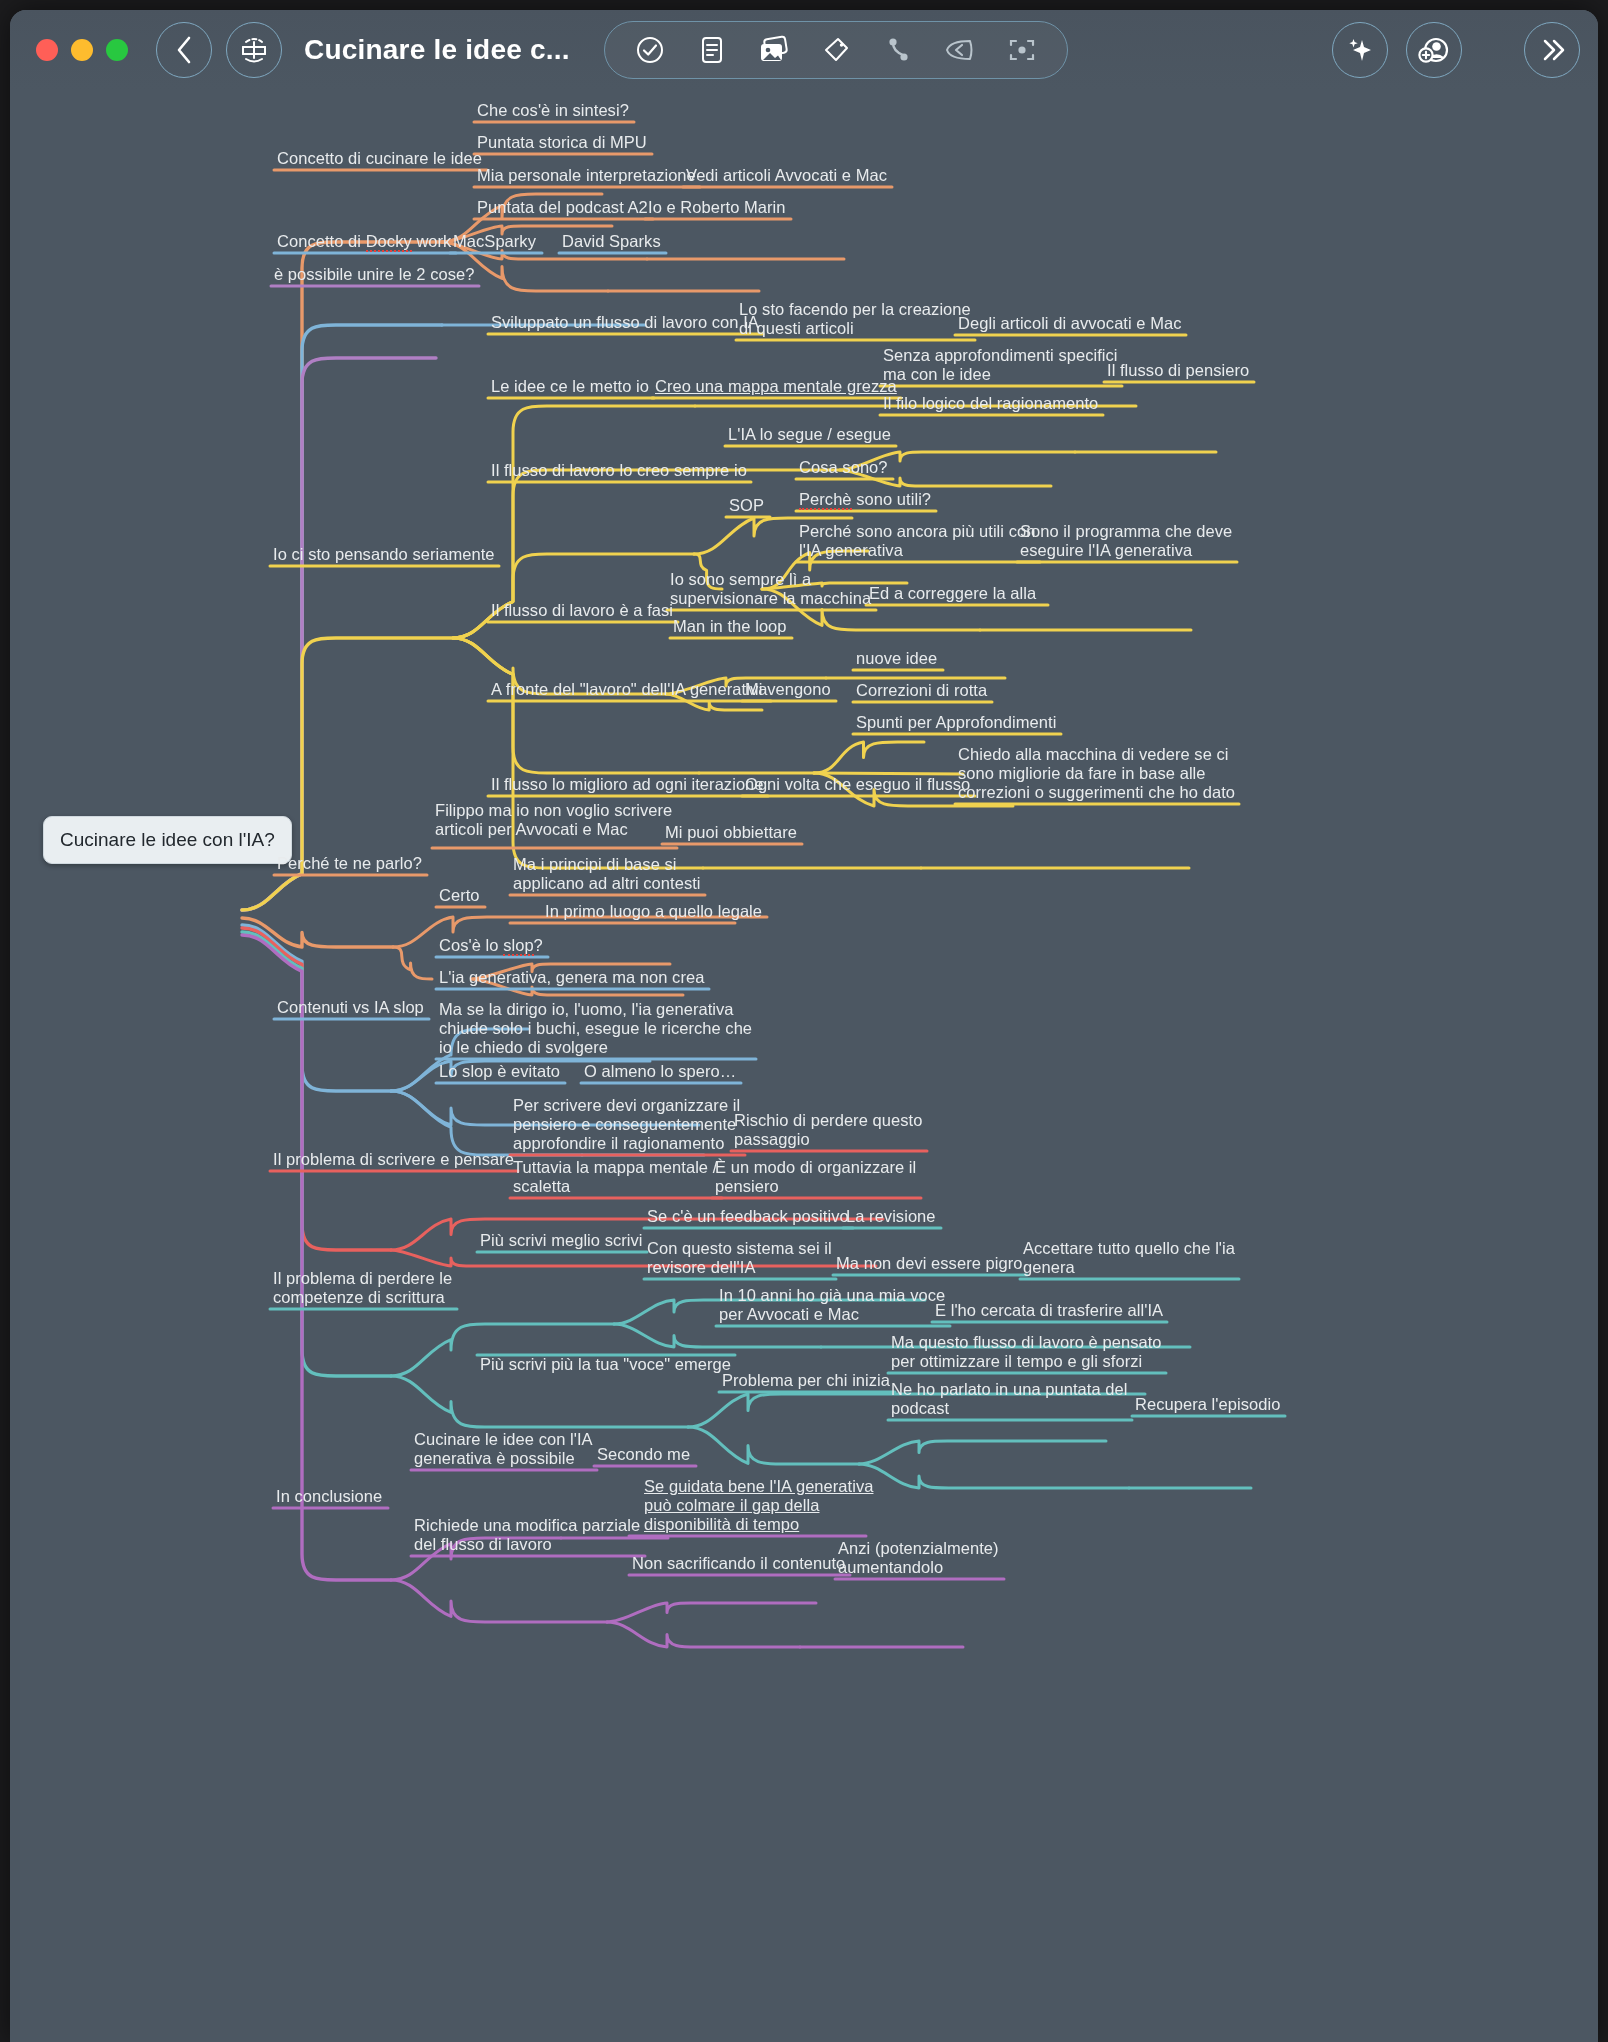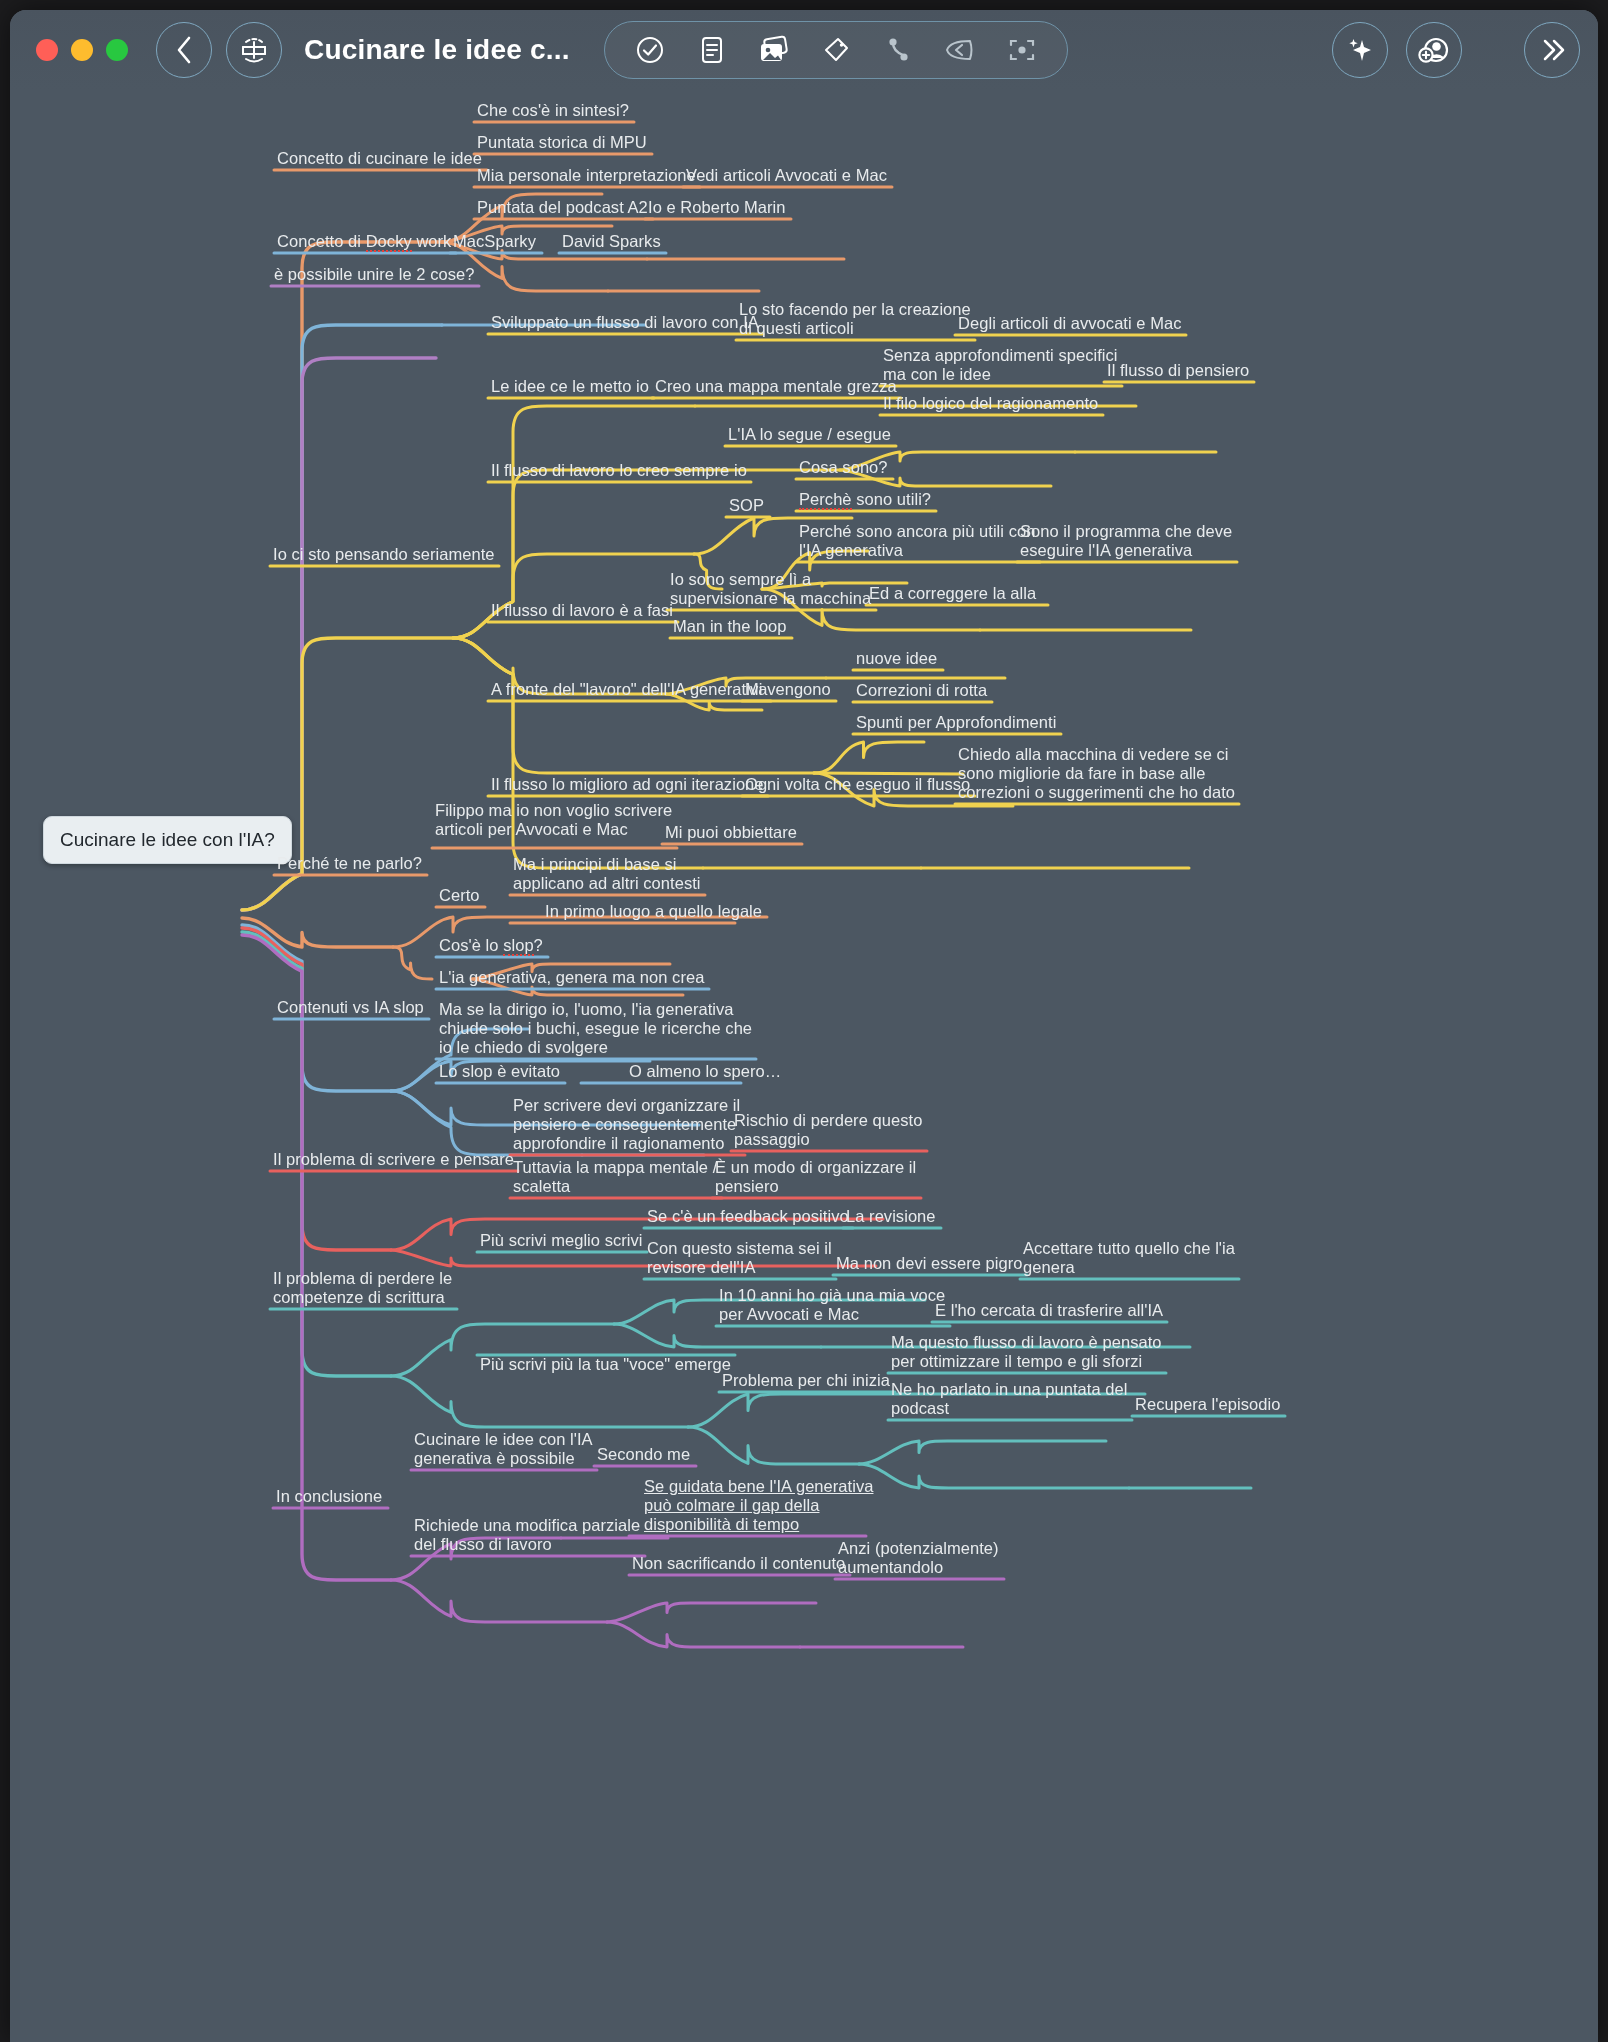--- a/index.html
+++ b/index.html
@@ -401,21 +401,21 @@
           <div class="node-text" style="left: 267px; top: 142px;"><div>Concetto di <span class="misspell">Docky</span> work</div></div>
           <div class="node-text" style="left: 443px; top: 142px;">MacSparky</div>
           <div class="node-text" style="left: 552px; top: 142px;">David Sparks</div>
           <div class="node-text" style="left: 264px; top: 175px;">è possibile unire le 2 cose?</div>
           <div class="node-text" style="left: 263px; top: 455px;">Io ci sto pensando seriamente</div>
           <div class="node-text" style="left: 481px; top: 223px;">Sviluppato un flusso di lavoro con IA</div>
           <div class="node-text" style="left: 729px; top: 210px;">Lo sto facendo per la creazione
 di questi articoli</div>
           <div class="node-text" style="left: 948px; top: 224px;">Degli articoli di avvocati e Mac</div>
           <div class="node-text" style="left: 481px; top: 287px;">Le idee ce le metto io</div>
-          <div class="node-text" style="left: 645px; top: 287px;">Creo una mappa mentale grezza</div>
+          <div class="node-text" style="left: 645px; top: 287px; text-decoration: underline;">Creo una mappa mentale grezza</div>
           <div class="node-text" style="left: 873px; top: 256px;">Senza approfondimenti specifici
 ma con le idee</div>
           <div class="node-text" style="left: 1097px; top: 271px;">Il flusso di pensiero</div>
           <div class="node-text" style="left: 873px; top: 304px;">Il filo logico del ragionamento</div>
           <div class="node-text" style="left: 481px; top: 371px;">Il flusso di lavoro lo creo sempre io</div>
           <div class="node-text" style="left: 718px; top: 335px;">L'IA lo segue / esegue</div>
           <div class="node-text" style="left: 719px; top: 406px;">SOP</div>
           <div class="node-text" style="left: 789px; top: 368px;">Cosa sono?</div>
           <div class="node-text" style="left: 789px; top: 400px;"><div><span class="misspell">Perchè</span> sono utili?</div></div>
           <div class="node-text" style="left: 789px; top: 432px;">Perché sono ancora più utili con
@@ -445,21 +445,21 @@
           <div class="node-text" style="left: 503px; top: 765px;">Ma i principi di base si
 applicano ad altri contesti</div>
           <div class="node-text" style="left: 503px; top: 812px; margin-left: 32px;">In primo luogo a quello legale</div>
           <div class="node-text" style="left: 267px; top: 908px;">Contenuti vs IA slop</div>
           <div class="node-text" style="left: 429px; top: 846px;"><div>Cos'è lo <span class="misspell">slop</span>?</div></div>
           <div class="node-text" style="left: 429px; top: 878px;">L'ia generativa, genera ma non crea</div>
           <div class="node-text" style="left: 429px; top: 910px;">Ma se la dirigo io, l'uomo, l'ia generativa
 chiude solo i buchi, esegue le ricerche che
 io le chiedo di svolgere</div>
           <div class="node-text" style="left: 429px; top: 972px;">Lo slop è evitato</div>
-          <div class="node-text" style="left: 574px; top: 972px; margin-left: 45px;">O almeno lo spero…</div>
+          <div class="node-text" style="left: 574px; top: 972px;">O almeno lo spero…</div>
           <div class="node-text" style="left: 263px; top: 1060px;">Il problema di scrivere e pensare</div>
           <div class="node-text" style="left: 503px; top: 1006px;">Per scrivere devi organizzare il
 pensiero e conseguentemente
 approfondire il ragionamento</div>
           <div class="node-text" style="left: 724px; top: 1021px;">Rischio di perdere questo
 passaggio</div>
           <div class="node-text" style="left: 503px; top: 1068px;">Tuttavia la mappa mentale /
 scaletta</div>
           <div class="node-text" style="left: 705px; top: 1068px;">È un modo di organizzare il
 pensiero</div>

